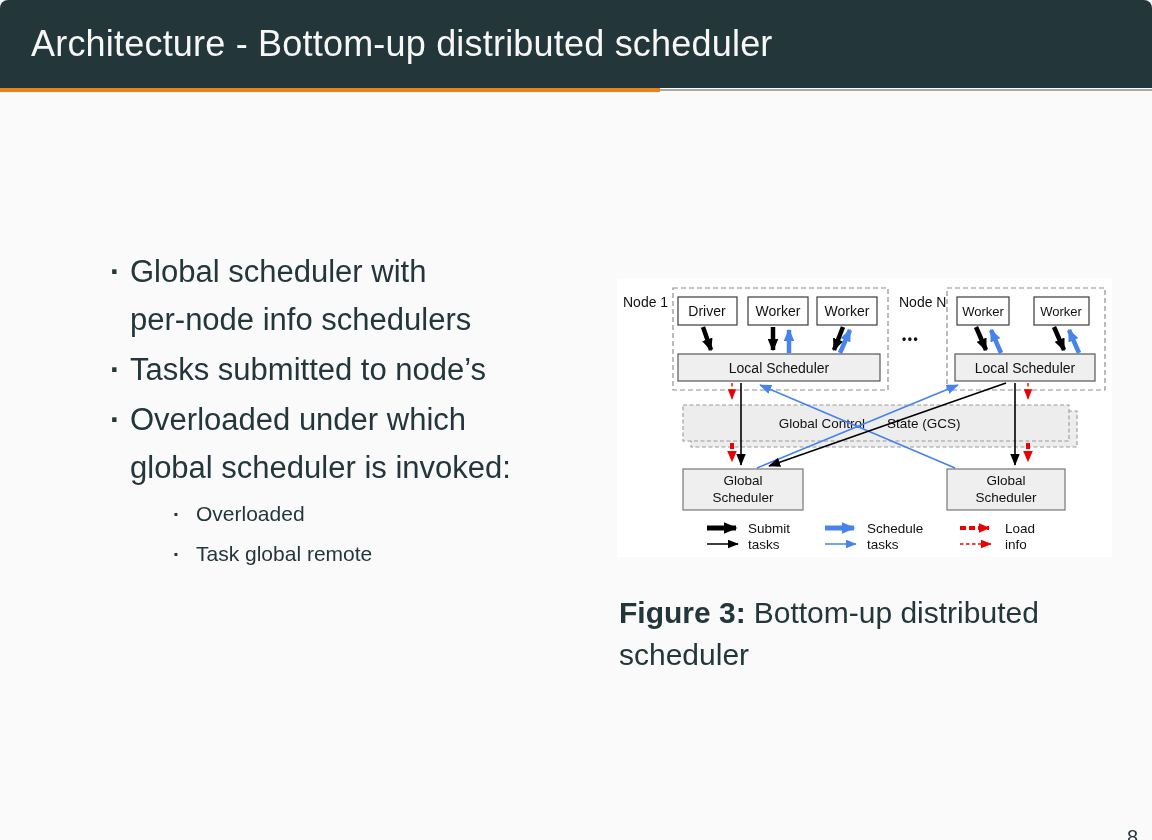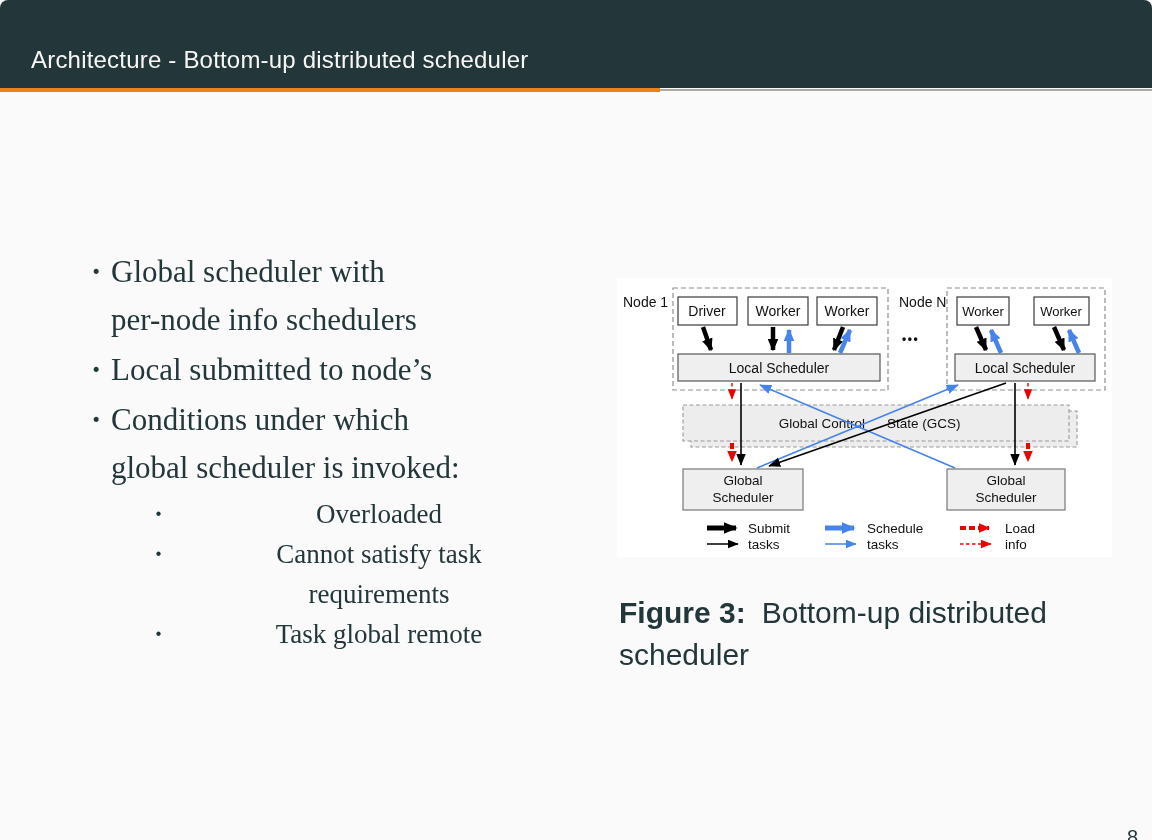--- a/index.html
+++ b/index.html
@@ -20,40 +20,38 @@
     left: 0; top: 0;
     width: 1152px; height: 88px;
     background: #23373b;
     border-radius: 8px 8px 0 0;
   }
   .slide-title {
     position: absolute;
     left: 31px; top: 0; height: 88px;
     display: flex; align-items: center;
     color: #f7f7f5;
-    font-size: 24px;
+    font-size: 36px;
     font-weight: 400;
     letter-spacing: 0.2px;
     white-space: nowrap;
-    margin-top: 16px;
   }
 
   
   .progress-track { position: absolute; left: 0; top: 88px; width: 1152px; height: 4px; }
   .progress-fill  { position: absolute; left: 0; top: 0; width: 660px; height: 4px; background: #eb811b; }
   .progress-rest  { position: absolute; left: 660px; right: 0; top: 1px; height: 2px; background: #a9a9a0; }
 
   
   .bullets {
     position: absolute;
-    left: 111px; top: 248px;
+    left: 130px; top: 248px;
     width: 470px;
     list-style: none;
     color: #23373b;
-    font-family: Liberation Serif, serif;
   }
   .bullets > li {
     position: relative;
     font-size: 31px;
     line-height: 48px;
     margin-bottom: 2px;
   }
   .bullets > li::before {
     content: "\00b7";
     position: absolute;
@@ -61,23 +59,22 @@
     font-weight: 700;
   }
   .ln { display: block; }
   .sub-bullets {
     list-style: none;
     margin-left: 66px;
     margin-top: 2px;
   }
   .sub-bullets > li {
     position: relative;
-    font-size: 27px;
+    font-size: 21px;
     line-height: 40px;
-    text-align: center;
   }
   .sub-bullets > li::before {
     content: "\00b7";
     position: absolute;
     left: -23px; top: 0;
     font-weight: 700;
   }
 
   
   .figure-image {
@@ -89,21 +86,21 @@
   .diagram-text { fill: #111111; font-family: "Liberation Sans", sans-serif; }
 
   .caption {
     position: absolute;
     left: 619px; top: 592px;
     width: 480px;
     color: #23373b;
     font-size: 30px;
     line-height: 42px;
   }
-  .cap-bold { font-weight: 700; margin-right: 16px; }
+  .cap-bold { font-weight: 700; margin-right: 8px; }
 
   .page-number {
     position: absolute;
     right: 14px; bottom: -9px;
     font-size: 20px;
     color: #23373b;
   }
 </style>
 </head>
 <body>
@@ -117,32 +114,28 @@
     <div class="progress-fill"></div>
     <div class="progress-rest"></div>
   </div>
 
   <ul class="bullets">
     <li>
       <span class="ln">Global scheduler with</span>
       <span class="ln">per-node info schedulers</span>
     </li>
     <li>
-      <span class="ln">Local submitted to node’s</span>
+      <span class="ln">Tasks submitted to node’s</span>
     </li>
     <li>
-      <span class="ln">Conditions under which</span>
+      <span class="ln">Overloaded under which</span>
       <span class="ln">global scheduler is invoked:</span>
       <ul class="sub-bullets">
         <li>
           <span class="ln">Overloaded</span>
-        </li>
-        <li>
-          <span class="ln">Cannot satisfy task</span>
-          <span class="ln">requirements</span>
         </li>
         <li>
           <span class="ln">Task global remote</span>
         </li>
       </ul>
     </li>
   </ul>
 
   <div class="figure-image">
     <svg width="495" height="279" viewBox="0 0 495 279">

